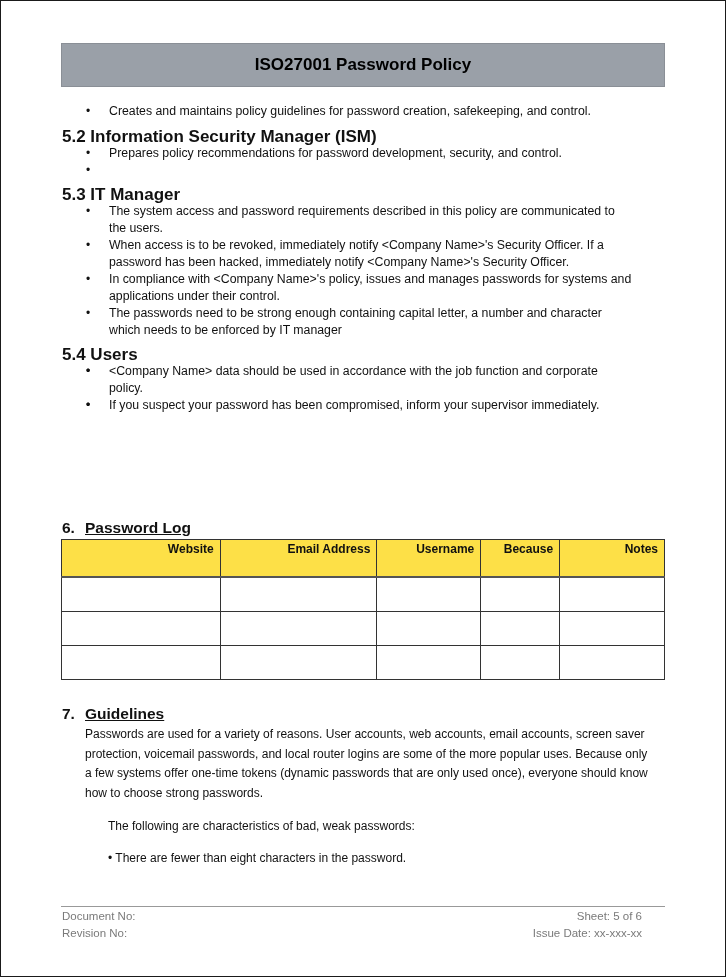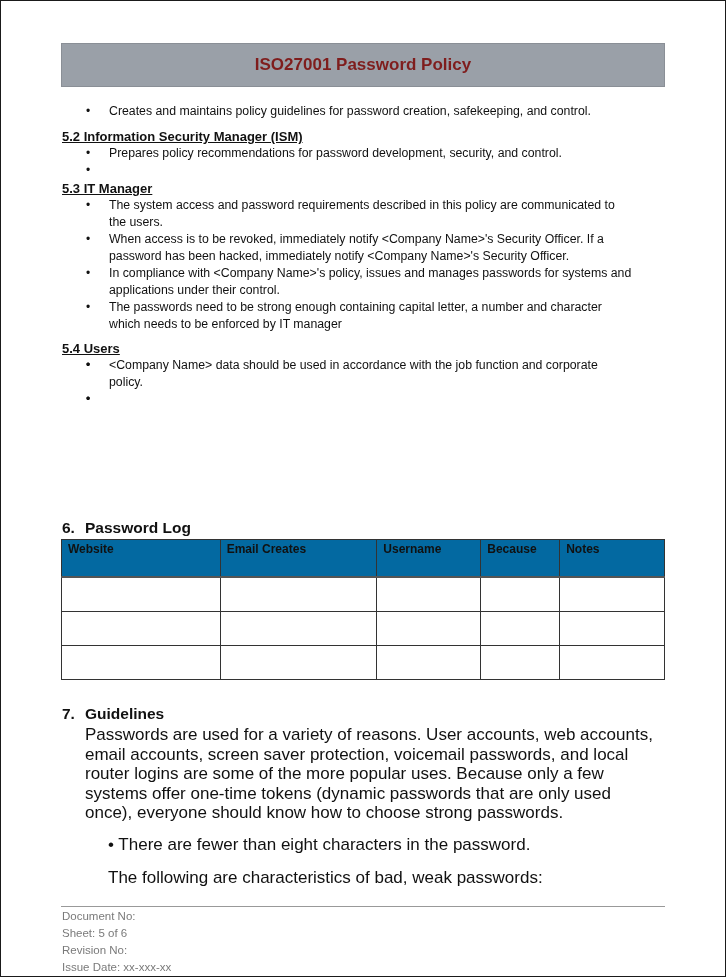--- a/index.html
+++ b/index.html
@@ -8,50 +8,50 @@
       font-family: "Liberation Sans", sans-serif; color: #111;
     }
     .page {
       position: absolute; left: 0; top: 0; width: 724px; height: 975px;
       border: 1px solid #1a1a1a; background: #fff;
     }
     .title-bar {
       position: absolute; left: 60px; top: 42px; width: 602px; height: 42px;
       background: #9aa0a8; border: 1px solid #8a8f96;
       display: flex; align-items: center; justify-content: center;
-      color: #7f1d1d; font-weight: bold; font-size: 17px;
+      color: #000000; font-weight: bold; font-size: 17px;
     }
     .content { position: absolute; left: 61px; top: 102px; width: 570px; font-size: 12.3px; line-height: 17px; }
-    .sub-h { font-weight: bold; font-size: 13px; margin-top: 5px; text-decoration: underline; }
+    .sub-h { font-weight: bold; font-size: 17px; margin-top: 5px; }
     ul.bl { margin: 0; padding: 0; list-style: none; }
     ul.bl li { position: relative; padding-left: 47px; }
     ul.bl li .dot {
       position: absolute; left: 24px; top: 0; font-size: 12px;
     }
     ul.bl li.just { text-align: justify; }
     .sec-h {
-      position: absolute; left: 61px; font-weight: bold; font-size: 15.5px;
+      position: absolute; left: 61px; font-weight: bold; font-size: 15.5px; text-decoration: underline;
     }
     .sec-h .num { display: inline-block; width: 23px; }
     table.log {
       position: absolute; left: 60px; top: 538px; width: 604px; border-collapse: collapse;
       font-size: 12px;
     }
     table.log th, table.log td { border: 1px solid #333; }
     table.log th {
-      background: #0369a1; height: 32px; text-align: left; vertical-align: top;
+      background: #fde047; height: 32px; text-align: right; vertical-align: top;
       padding: 2px 6px; font-weight: bold; border-bottom: 2px solid #555;
     }
     table.log td { height: 31px; }
-    .guide { position: absolute; left: 84px; top: 724px; width: 570px; font-size: 17px; line-height: 19.5px; }
+    .guide { position: absolute; left: 84px; top: 724px; width: 570px; font-size: 12px; line-height: 19.5px; }
     .guide p { margin: 0; }
     .guide .indent { padding-left: 23px; margin-top: 14px; }
     .footer-line { position: absolute; left: 60px; top: 905px; width: 604px; height: 1px; background: #999; }
     .footer { position: absolute; left: 61px; top: 907px; width: 580px; font-size: 11.5px; line-height: 17px; color: #7a7a7a; }
-    .footer .row { display: flex; justify-content: space-between; flex-direction: column; }
+    .footer .row { display: flex; justify-content: space-between; }
   </style>
 </head>
 <body>
 
 <div class="page">
 
   <div class="title-bar">
     <span>ISO27001 Password Policy</span>
   </div>
 
@@ -59,53 +59,53 @@
     <ul class="bl">
       <li><span class="dot">•</span><span>Creates and maintains policy guidelines for password creation, safekeeping, and control.</span></li>
     </ul>
 
     <div class="sub-h" style="margin-top:8px">5.2 Information Security Manager (ISM)</div>
     <ul class="bl">
       <li><span class="dot">•</span><span>Prepares policy recommendations for password development, security, and control.</span></li>
       <li><span class="dot">•</span></li>
     </ul>
 
-    <div class="sub-h" style="margin-top:18px">5.3 IT Manager</div>
+    <div class="sub-h" style="margin-top:24px">5.3 IT Manager</div>
     <ul class="bl">
       <li><span class="dot">•</span><span>The system access and password requirements described in this policy are communicated to the users.</span></li>
       <li><span class="dot">•</span><span>When access is to be revoked, immediately notify &lt;Company Name&gt;'s Security Officer. If a password has been hacked, immediately notify &lt;Company Name&gt;'s Security Officer.</span></li>
       <li><span class="dot">•</span><span>In compliance with &lt;Company Name&gt;'s policy, issues and manages passwords for systems and applications under their control.</span></li>
       <li><span class="dot">•</span><span>The passwords need to be strong enough containing capital letter, a number and character which needs to be enforced by IT manager</span></li>
     </ul>
 
     <div class="sub-h" style="margin-top:7px">5.4 Users</div>
     <ul class="bl">
       <li><span class="dot">•</span></li>
       <li><span class="dot">•</span><span>&lt;Company Name&gt; data should be used in accordance with the job function and corporate policy.</span></li>
       <li class="just"><span class="dot">•</span></li>
-      <li><span class="dot">•</span></li>
+      <li><span class="dot">•</span><span>If you suspect your password has been compromised, inform your supervisor immediately.</span></li>
     </ul>
   </div>
 
   <div class="sec-h" style="top:518px">
     <span class="num">6.</span><span>Password Log</span>
   </div>
 
   <table class="log">
     <colgroup>
       <col style="width:159px">
         <col style="width:157px">
         <col style="width:104px">
         <col style="width:79px">
         <col style="width:105px">
     </colgroup>
     <thead>
       <tr>
         <th>Website</th>
-        <th>Email Creates</th>
+        <th>Email Address</th>
         <th>Username</th>
         <th>Because</th>
         <th>Notes</th>
       </tr>
     </thead>
     <tbody>
       <tr>
         <td></td>
         <td></td>
         <td></td>
@@ -128,22 +128,22 @@
       </tr>
     </tbody>
   </table>
 
   <div class="sec-h" style="top:704px">
     <span class="num">7.</span><span>Guidelines</span>
   </div>
 
   <div class="guide">
     <p>Passwords are used for a variety of reasons. User accounts, web accounts, email accounts, screen saver protection, voicemail passwords, and local router logins are some of the more popular uses. Because only a few systems offer one-time tokens (dynamic passwords that are only used once), everyone should know how to choose strong passwords.</p>
+    <p class="indent">The following are characteristics of bad, weak passwords:</p>
     <p class="indent" style="margin-top:12px">• There are fewer than eight characters in the password.</p>
-    <p class="indent">The following are characteristics of bad, weak passwords:</p>
   </div>
 
   <div class="footer-line"></div>
   <div class="footer">
     <div class="row">
       <span>Document No:</span>
       <span>Sheet: 5 of 6</span>
     </div>
     <div class="row">
       <span>Revision No:</span>

